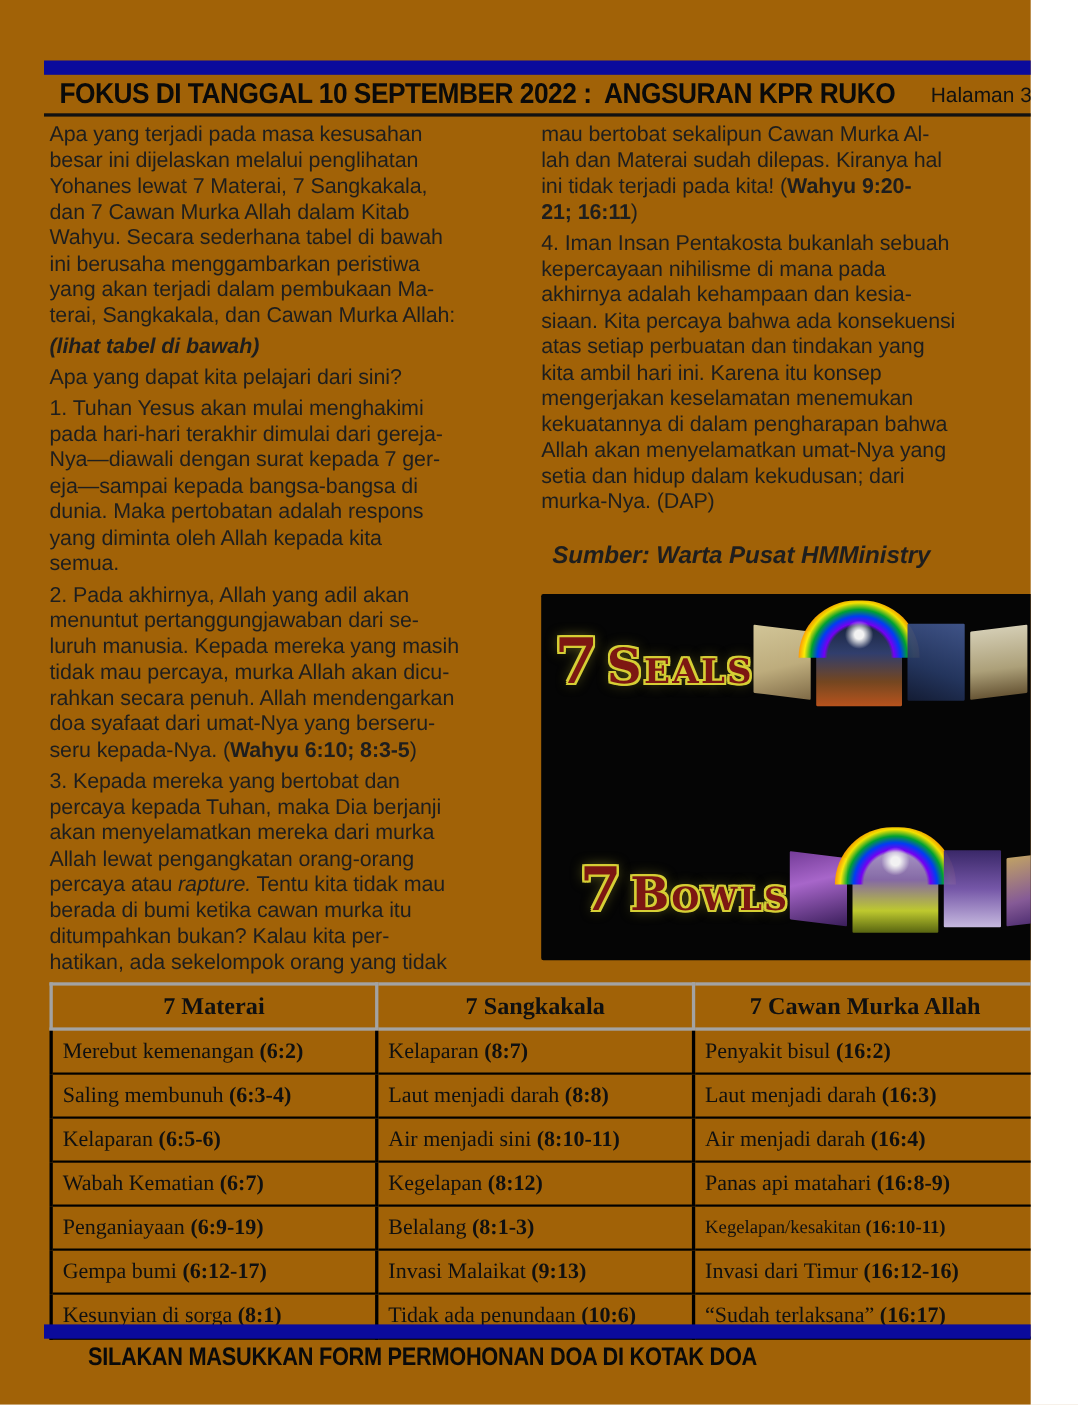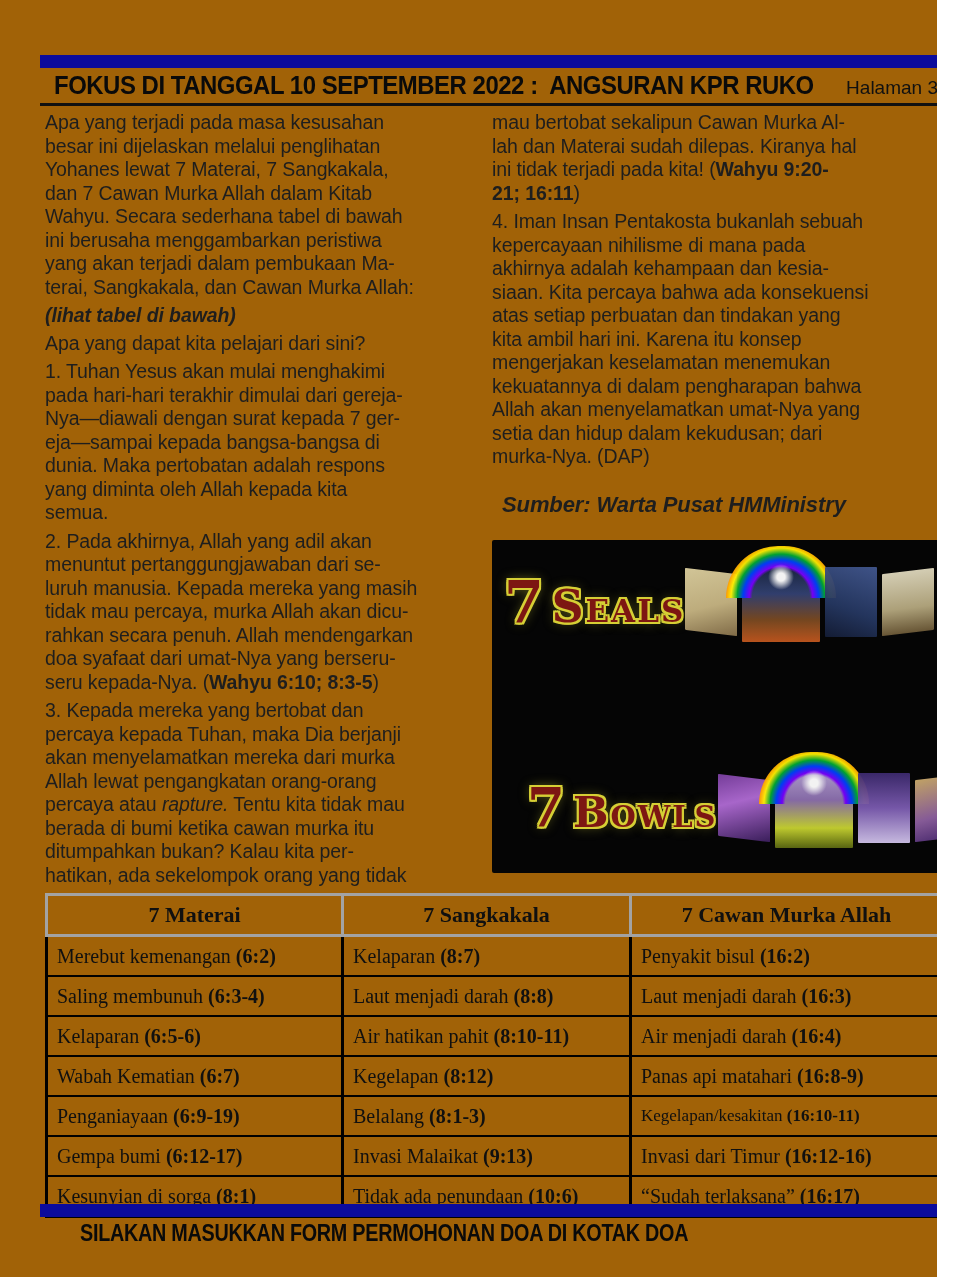--- a/index.html
+++ b/index.html
@@ -198,21 +198,21 @@
         <td><span>Kelaparan</span> <b>(8:7)</b></td>
         <td><span>Penyakit bisul</span> <b>(16:2)</b></td>
       </tr>
       <tr>
         <td><span>Saling membunuh</span> <b>(6:3-4)</b></td>
         <td><span>Laut menjadi darah</span> <b>(8:8)</b></td>
         <td><span>Laut menjadi darah</span> <b>(16:3)</b></td>
       </tr>
       <tr>
         <td><span>Kelaparan</span> <b>(6:5-6)</b></td>
-        <td><span>Air hatikan pahit</span> <b>(8:10-11)</b></td>
+        <td><span>Air menjadi sini</span> <b>(8:10-11)</b></td>
         <td><span>Air menjadi darah</span> <b>(16:4)</b></td>
       </tr>
       <tr>
         <td><span>Wabah Kematian</span> <b>(6:7)</b></td>
         <td><span>Kegelapan</span> <b>(8:12)</b></td>
         <td><span>Panas api matahari</span> <b>(16:8-9)</b></td>
       </tr>
       <tr>
         <td><span>Penganiayaan</span> <b>(6:9-19)</b></td>
         <td><span>Belalang</span> <b>(8:1-3)</b></td>

